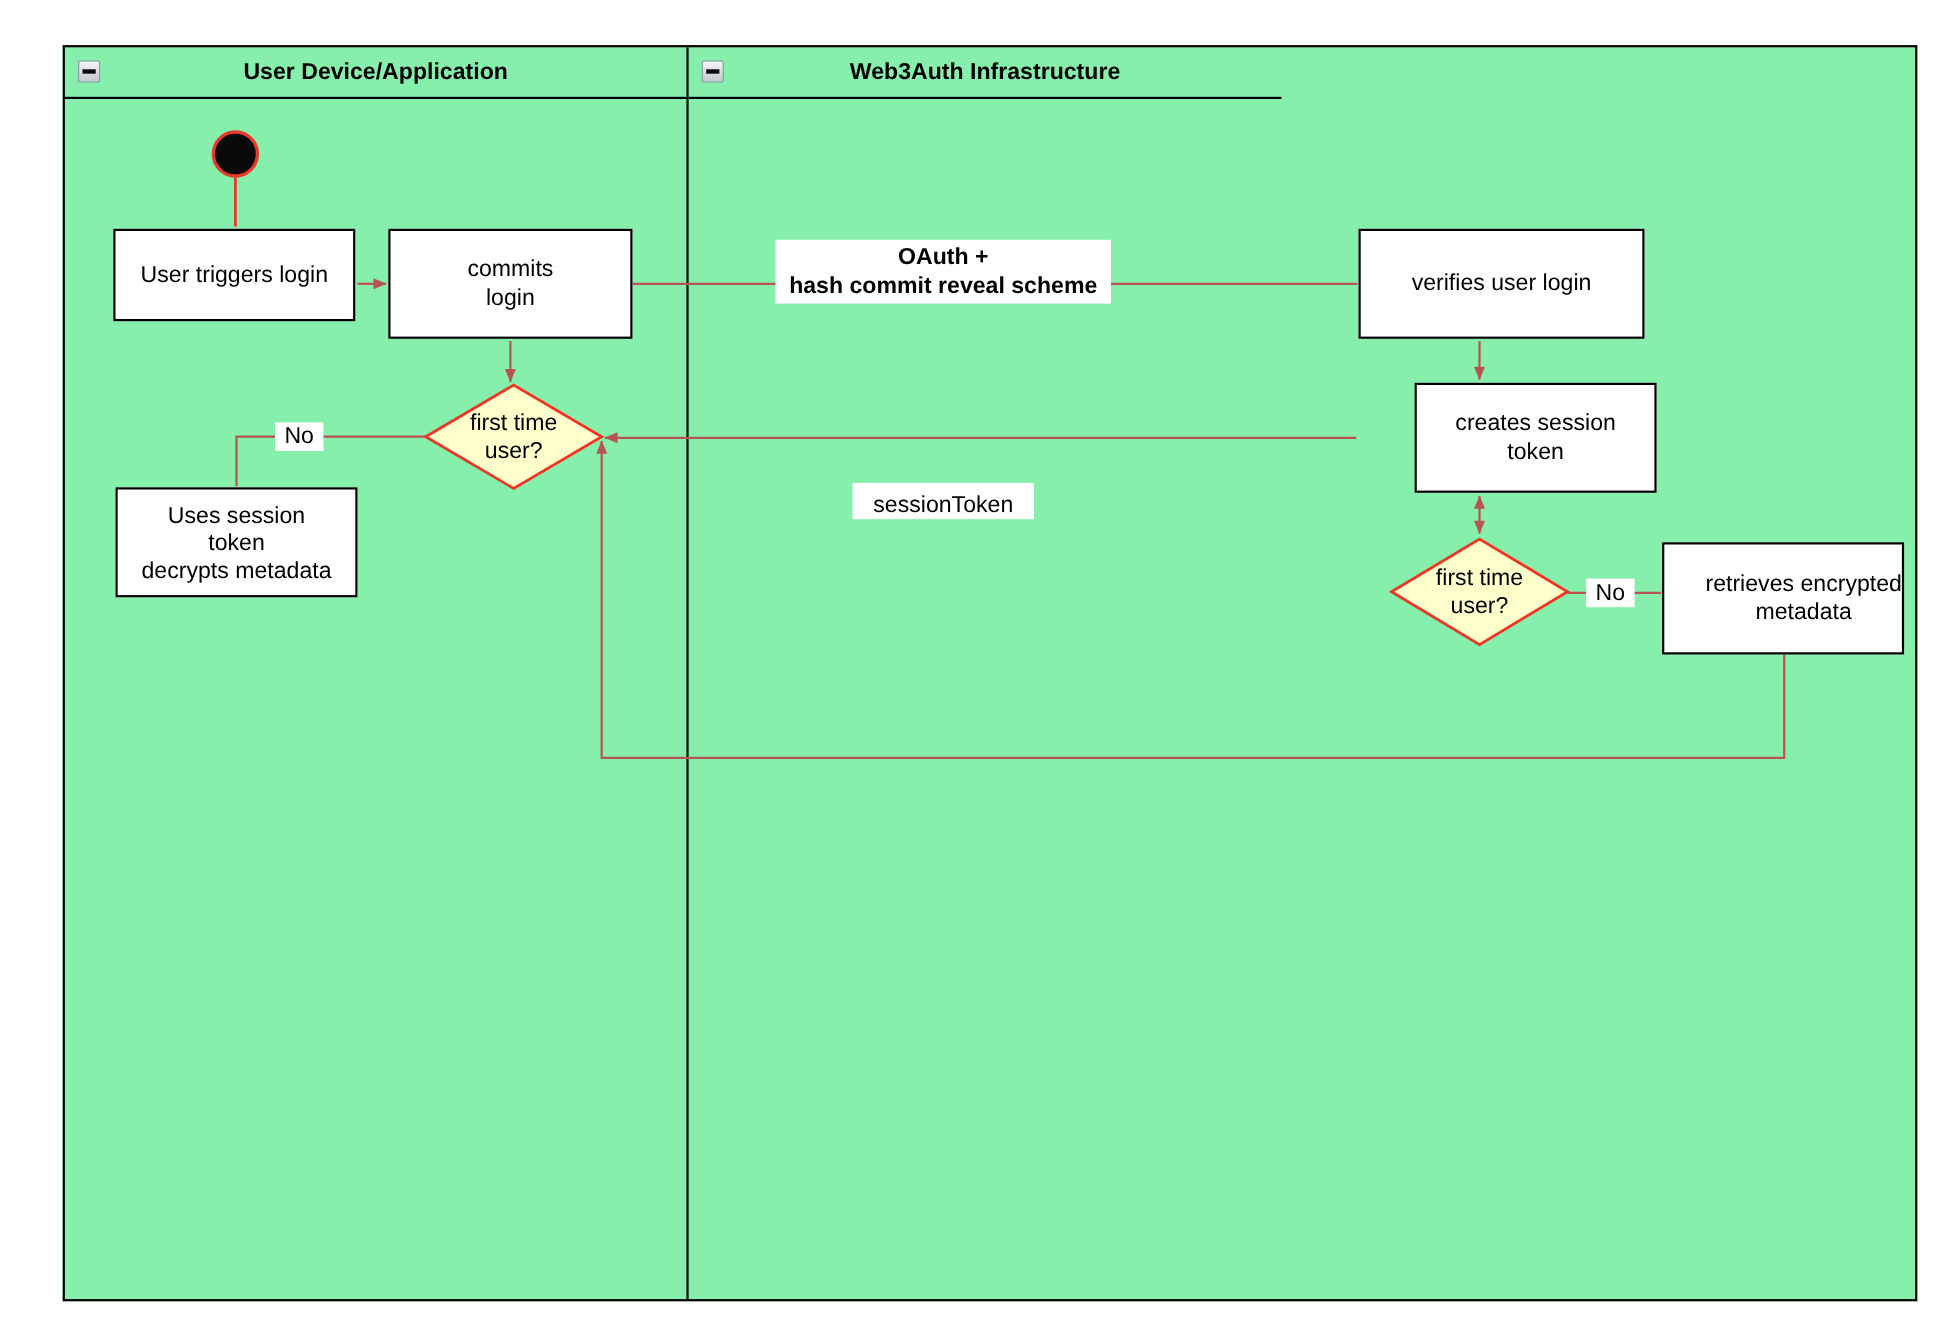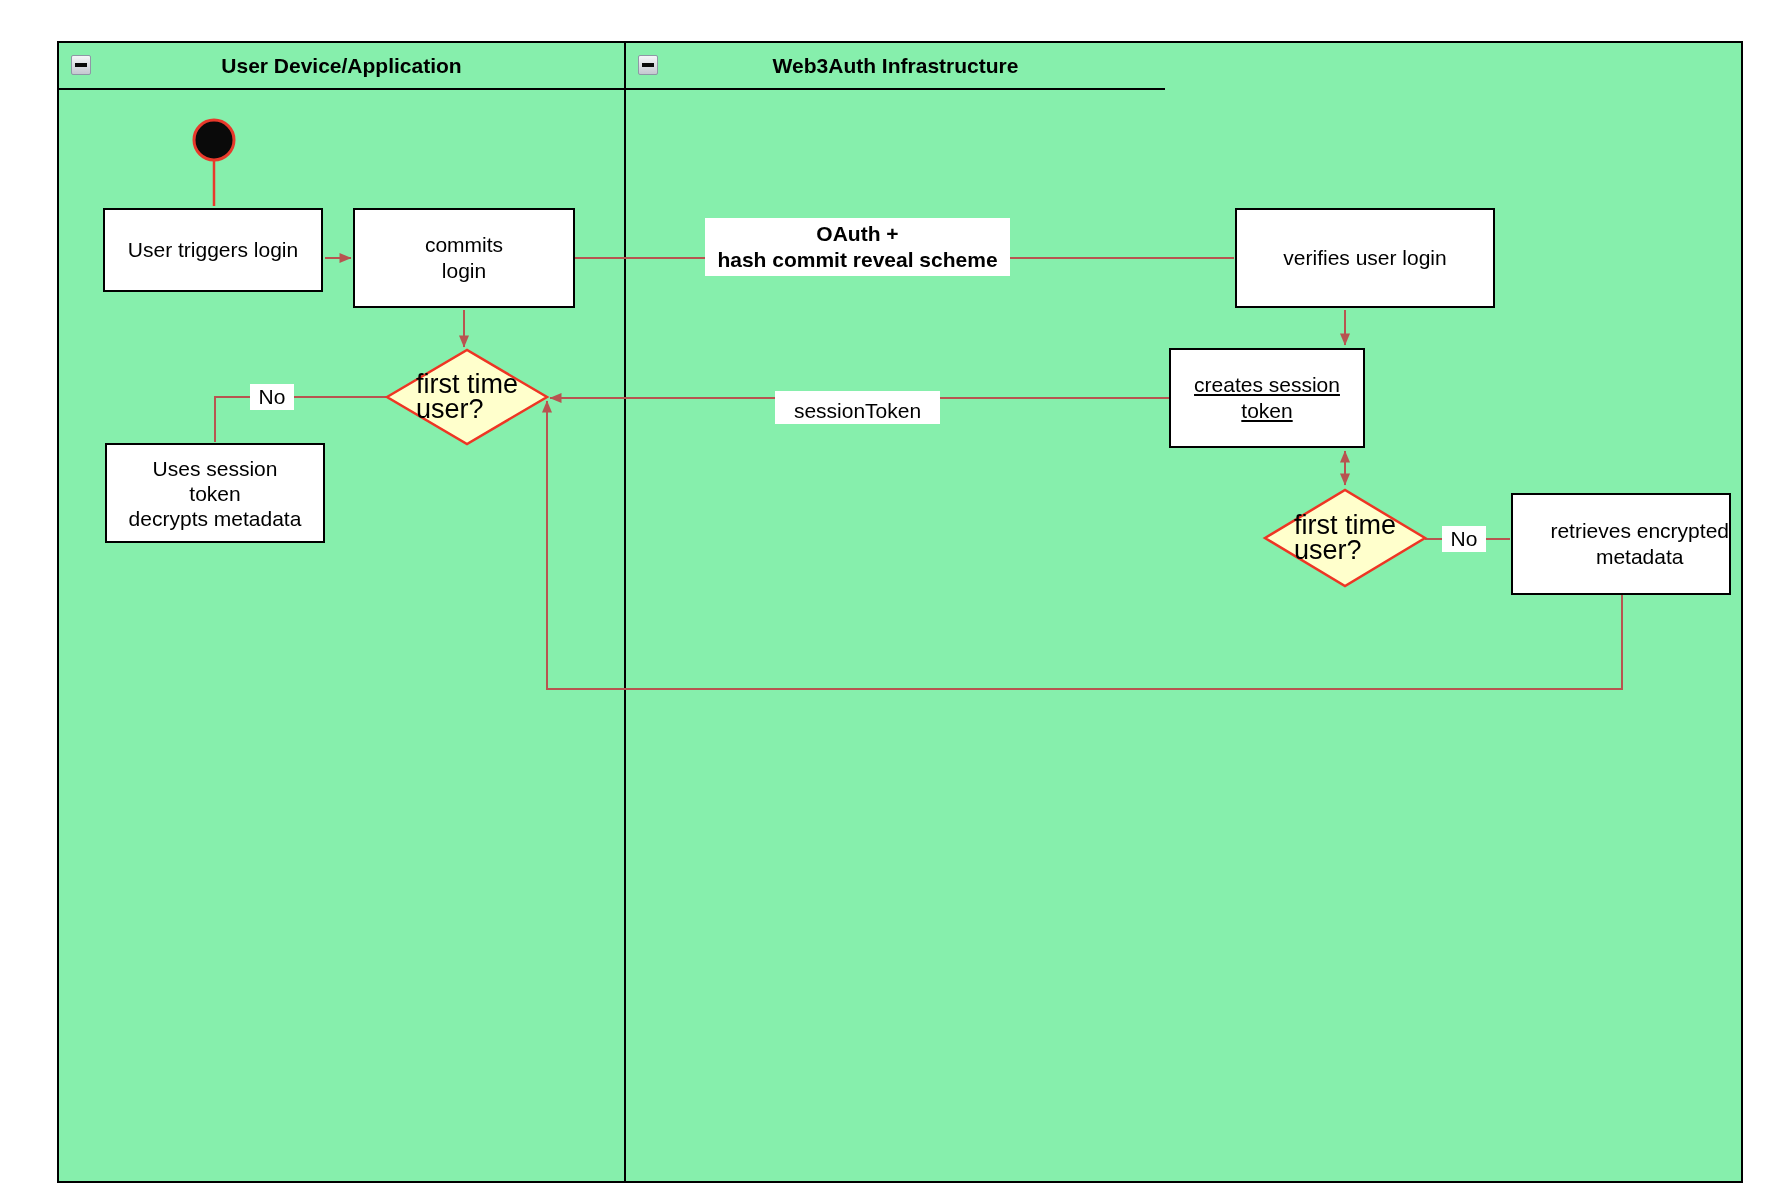--- a/index.html
+++ b/index.html
@@ -27,31 +27,31 @@
   .edge-bright{stroke:var(--start-red);stroke-width:2.5;fill:none;}
   .diamond{fill:var(--diamond-fill);stroke:var(--shape-red);stroke-width:2.5;}
   .start-node{fill:#0a0a0a;stroke:var(--start-red);stroke-width:3;}
   marker path{fill:var(--connector);stroke:none;}
 
   
   .node{position:absolute;box-sizing:border-box;border:2px solid #000;background:#fff;
         display:flex;align-items:center;justify-content:center;text-align:center;
         font-size:21px;line-height:26px;white-space:pre-line;}
   .diamond-label{position:absolute;display:flex;align-items:center;justify-content:center;
-        font-size:27px;line-height:25px;white-space:pre-line;}
+        text-align:center;font-size:21px;line-height:25px;white-space:pre-line;}
   .edge-label{position:absolute;background:#fff;display:flex;align-items:center;
         justify-content:center;text-align:center;font-size:21px;line-height:26px;
         white-space:pre-line;}
-  .edge-label.bottom-align{align-items:flex-end;}
+  .edge-label.bottom-align{align-items:flex-end;margin-top:48px;}
 
   .box-a{left:103px;top:208px;width:220px;height:84px;}
   .box-b{left:353px;top:208px;width:222px;height:100px;}
   .box-c{left:105px;top:443px;width:220px;height:100px;line-height:25px;align-items:center;}
   .box-d{left:1235px;top:208px;width:260px;height:100px;}
-  .box-e{left:1169px;top:348px;width:196px;height:100px;text-decoration:underline;}
+  .box-e{left:1286px;top:348px;width:220px;height:100px;}
   .box-f{left:1511px;top:493px;width:220px;height:102px;justify-content:flex-end;}
   .d1-label{left:387px;top:360px;width:160px;height:74px;}
   .d2-label{left:1265px;top:501px;width:160px;height:74px;}
   .oauth-label{left:705px;top:218px;width:305px;height:58px;font-weight:bold;}
   .session-label{left:775px;top:391px;width:165px;height:33px;}
   .no-label-1{left:250px;top:384px;width:44px;height:26px;}
   .no-label-2{left:1442px;top:526px;width:44px;height:26px;}
 </style>
 </head>
 <body>

